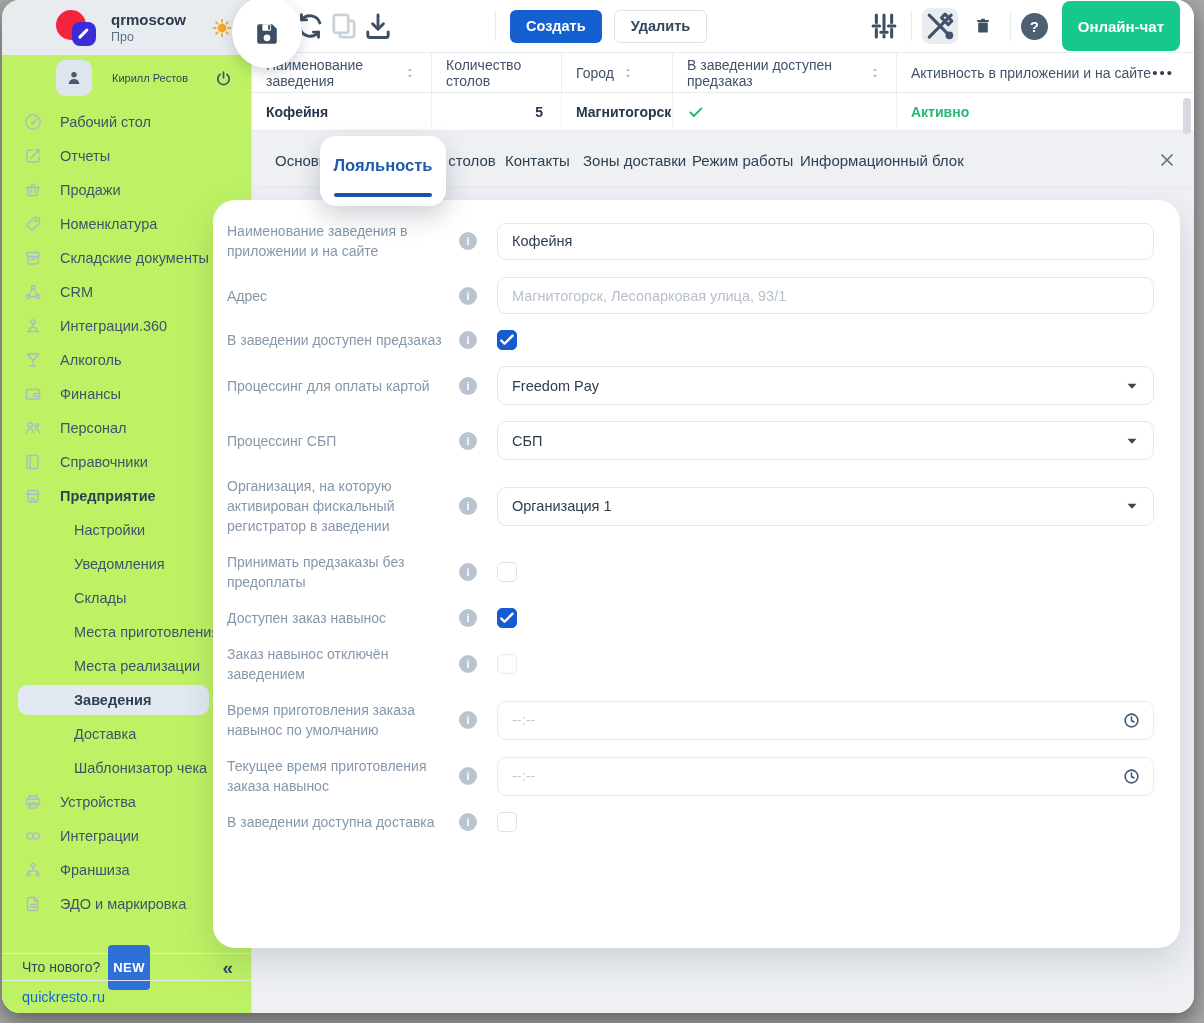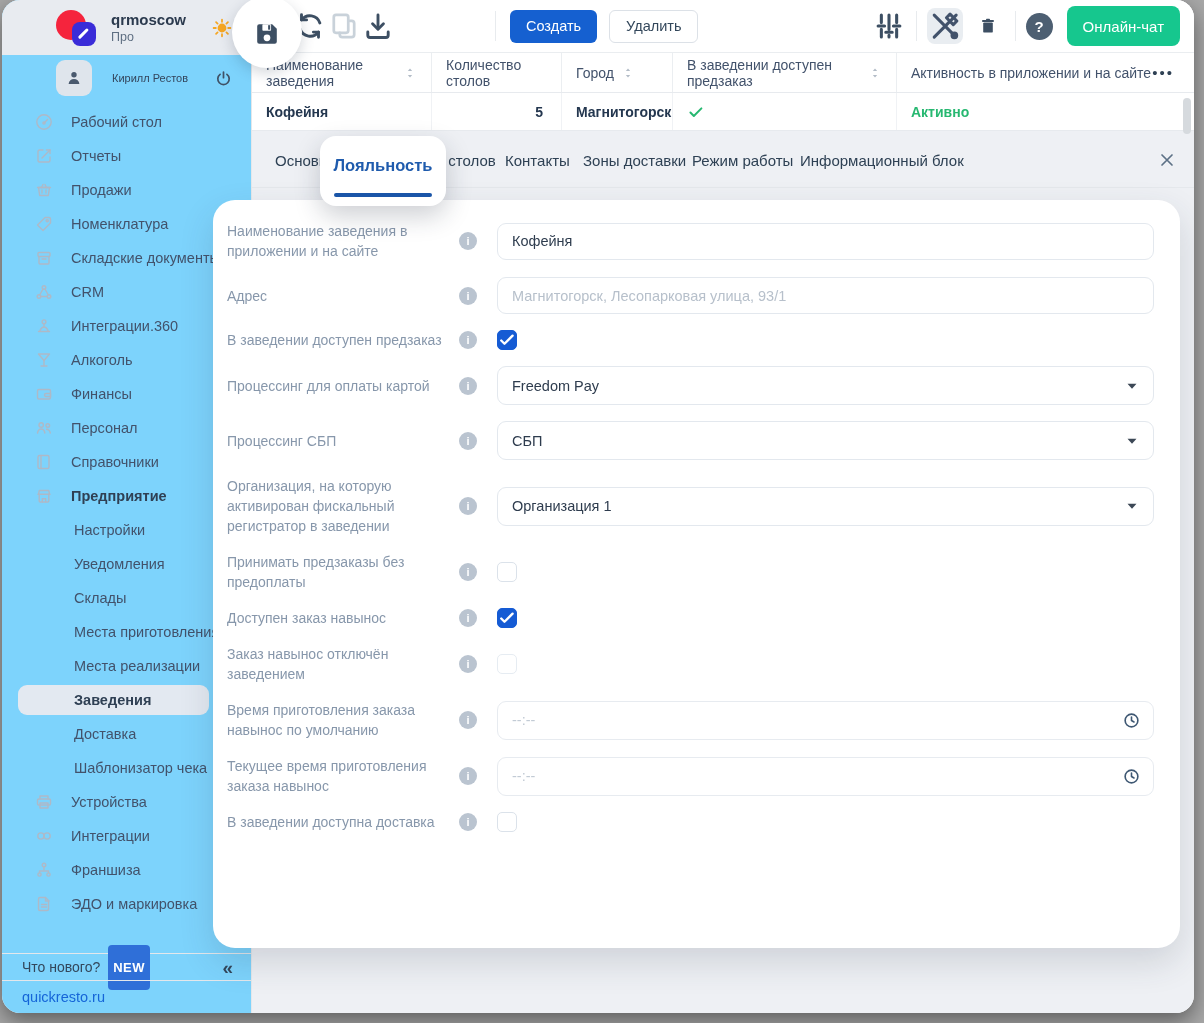--- a/index.html
+++ b/index.html
@@ -1,40 +1,40 @@
 <!DOCTYPE html>
 <html><head>
 <meta charset="utf-8">
 <style>
   html,body{margin:0;padding:0;width:1204px;height:1023px;overflow:hidden;
     background:#a8a8a8;font-family:"Liberation Sans",sans-serif;}
   .window{position:absolute;left:2px;top:0;width:1192px;height:1013px;background:#fff;
     border-radius:18px;box-shadow:0 8px 22px rgba(0,0,0,.45);overflow:hidden;}
   
-  .sidebar{position:absolute;left:0;top:0;bottom:0;width:250px;background:#7dd3fc;
+  .sidebar{position:absolute;left:0;top:0;bottom:0;width:250px;background:#bef264;
     border-right:1px solid #e4e7ea;display:flex;flex-direction:column;box-sizing:border-box;}
   .sb-header{height:55px;background:#e8ebf0;display:flex;align-items:center;
     padding:0 18px 0 54px;flex:none;}
   .logo{width:42px;height:42px;position:relative;flex:none;}
   .logo-red{position:absolute;left:0;top:3px;width:30px;height:30px;border-radius:50%;background:#f5243d;}
   .logo-blue{position:absolute;left:16px;top:15px;width:24px;height:24px;border-radius:8px;background:#3a2cd8;}
   .logo-slash{position:absolute;left:21px;top:25px;width:13px;height:3.4px;background:#fff;
     border-radius:2px;transform:rotate(-45deg);}
   .brand{margin-left:13px;line-height:1.15;}
   .brand-name{font-size:15px;font-weight:700;color:#2b3a4e;}
   .brand-plan{font-size:12.5px;color:#5f6f82;margin-top:2px;}
   .sb-header .ic-sun{margin-left:auto;width:22px;height:22px;}
   .sb-user{height:46px;display:flex;align-items:center;padding:0 18px 0 54px;flex:none;}
   .avatar{width:36px;height:36px;border-radius:9px;background:#dfe5ec;display:flex;
     align-items:center;justify-content:center;flex:none;}
   .avatar svg{width:20px;height:20px;}
   .user-name{margin-left:20px;font-size:11px;color:#33455c;}
   .ic-power{margin-left:auto;width:19px;height:19px;color:#3f5166;}
   .sb-menu{flex:1;padding-top:4px;overflow:hidden;}
-  .mi{height:34px;display:flex;align-items:center;padding-left:32px;font-size:14.5px;
+  .mi{height:34px;display:flex;align-items:center;padding-left:21px;font-size:14.5px;
     color:#42526b;cursor:pointer;box-sizing:border-box;}
   .mi .ic{width:20px;height:20px;margin-right:17px;flex:none;color:#aeb9c7;}
   .mi.sub{padding-left:72px;}
   .mi.bold{font-weight:700;color:#2f4054;}
   .mi.selected{background:#e3e9f1;border-radius:9px;margin:2px 42px 2px 16px;height:30px;
     padding-left:56px;font-weight:700;color:#2f4054;}
   .sb-new{height:26px;border-top:1px solid #e4e7eb;display:flex;align-items:center;
     padding:0 18px 0 20px;flex:none;font-size:14px;color:#33475b;}
   .badge-new{margin-left:8px;background:#2f6fd8;color:#fff;font-size:13px;font-weight:700;
     padding:15px 5px;border-radius:4px;letter-spacing:.5px;}
@@ -49,30 +49,30 @@
   .save-blob{position:absolute;left:-20px;top:-4px;width:70px;height:72px;border-radius:50%;
     background:#fff;box-shadow:0 5px 14px rgba(40,55,75,.20);display:flex;align-items:center;
     justify-content:center;z-index:6;cursor:pointer;}
   .save-blob svg{width:28px;height:28px;margin-top:4px;}
   .tb-ic{width:34px;height:34px;display:flex;align-items:center;justify-content:center;
     cursor:pointer;color:#3d4f63;flex:none;}
   .tb-ic svg{width:21px;height:21px;}
   .tb-ic.pale{color:#c9d2da;}
   .tb-sep{width:1px;height:30px;background:#e8ebee;flex:none;}
   .btn{height:33px;border-radius:6px;font-size:14.5px;display:flex;align-items:center;
-    padding:0 16px;cursor:pointer;flex:none;font-weight:400;}
+    padding:0 16px;cursor:pointer;flex:none;font-weight:700;}
   .btn-primary{background:#1560d0;color:#fff;}
   .btn-plain{background:#fff;color:#33475b;border:1px solid #dce1e7;}
   .tools-btn{width:36px;height:36px;border-radius:8px;background:#e9edf1;display:flex;
     align-items:center;justify-content:center;color:#42526b;cursor:pointer;flex:none;}
   .tools-btn svg{width:20px;height:20px;}
   .help-circle{width:27px;height:27px;border-radius:50%;background:#4d5f72;color:#fff;
     font-size:15px;font-weight:700;display:flex;align-items:center;justify-content:center;
     cursor:pointer;flex:none;}
-  .btn-chat{height:40px;border-radius:8px;background:#16c78e;color:#fff;font-size:15px;
+  .btn-chat{height:50px;border-radius:8px;background:#16c78e;color:#fff;font-size:15px;
     padding:16px 16px;margin-left:14px;}
   
   .thead,.trow{display:flex;background:#fff;align-items:center;box-sizing:border-box;}
   .thead{height:40px;border-bottom:1px solid #e7eaee;font-size:14px;color:#42526b;font-weight:500;}
   .trow{height:38px;border-bottom:1px solid #e7eaee;font-size:14px;font-weight:700;color:#24374f;}
   .tcell{display:flex;align-items:center;padding:0 14px;box-sizing:border-box;height:100%;flex:none;}
   .tcell:nth-child(1){width:180px;}
   .tcell:nth-child(2){width:130px;}
   .tcell:nth-child(3){width:111px;}
   .tcell:nth-child(4){width:224px;}

